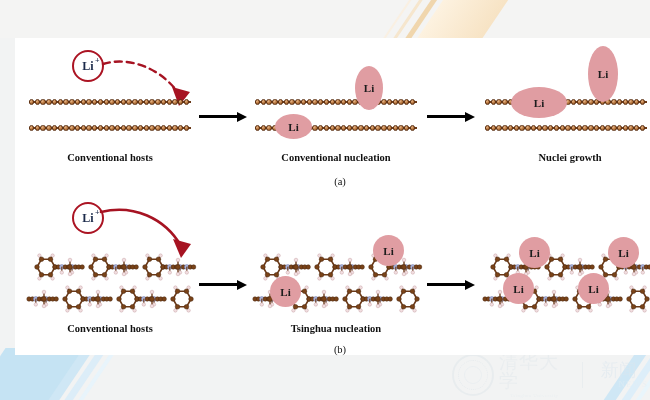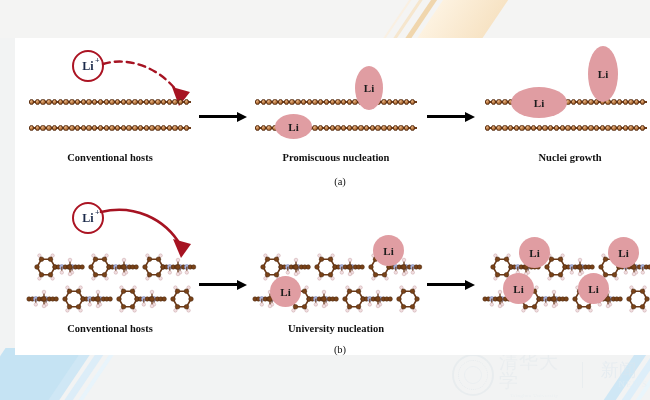--- a/index.html
+++ b/index.html
@@ -346,21 +346,21 @@
           <span class="bead"></span>
         </div>
       <div class="li-blob" style="left:496px;top:49px;width:56px;height:31px;font-size:11px;">
         <span>Li</span>
       </div>
       <div class="li-blob" style="left:573px;top:8px;width:30px;height:56px;font-size:11px;">
         <span>Li</span>
       </div>
 
       <div class="stage-label" style="left:0;top:114px;width:190px;">Conventional hosts</div>
-      <div class="stage-label" style="left:226px;top:114px;width:190px;">Promiscuous nucleation</div>
+      <div class="stage-label" style="left:226px;top:114px;width:190px;">Conventional nucleation</div>
       <div class="stage-label" style="left:460px;top:114px;width:190px;font-family:Liberation Serif, serif;">Nuclei growth</div>
       <div class="panel-caption" style="left:295px;top:138px;">(a)</div>
     </div>
 
     <div class="abs" style="left:0;top:160px;width:650px;height:157px;">
 
       <div class="li-token" style="left:57px;top:4px;">
         <span class="txt"><span>Li</span><sup>+</sup></span>
       </div>
 
@@ -1123,18 +1123,18 @@
         <span>Li</span>
       </div>
       <div class="li-blob" style="left:488px;top:75px;width:31px;height:31px;font-size:11px;">
         <span>Li</span>
       </div>
       <div class="li-blob" style="left:563px;top:75px;width:31px;height:31px;font-size:11px;">
         <span>Li</span>
       </div>
 
       <div class="stage-label" style="left:0;top:125px;width:190px;">Conventional hosts</div>
-      <div class="stage-label" style="left:226px;top:125px;width:190px;">University nucleation</div>
+      <div class="stage-label" style="left:226px;top:125px;width:190px;">Tsinghua nucleation</div>
       <div class="panel-caption" style="left:295px;top:146px;">(b)</div>
     </div>
 
   </div>
 </div>
 
 </body></html>

